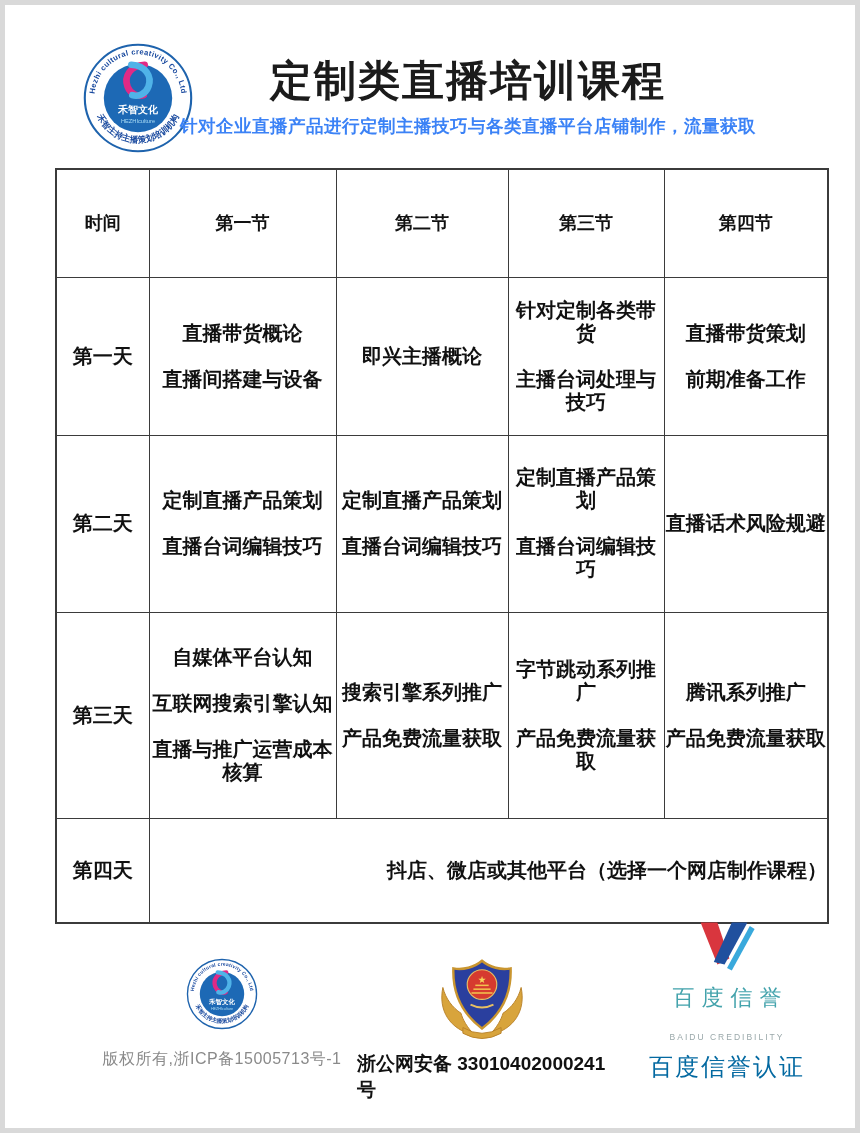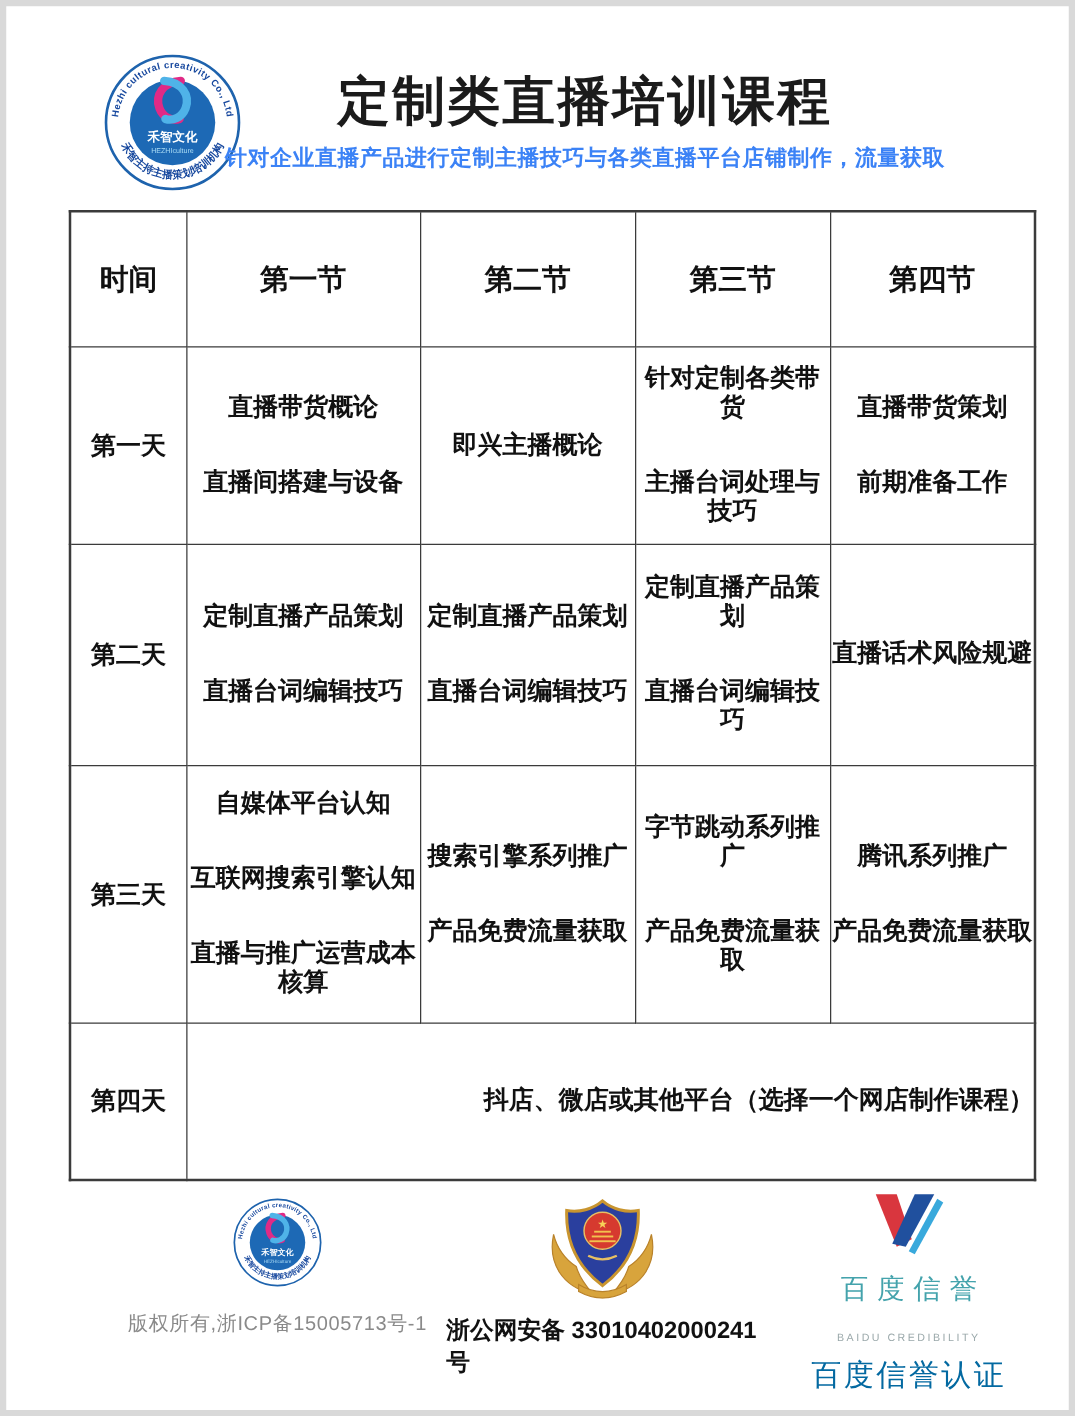--- a/index.html
+++ b/index.html
@@ -27,37 +27,37 @@
   .course-table {
     position:absolute; left:50px; top:163px;
     width:772px; border-collapse:collapse; table-layout:fixed;
     border:2px solid #3b3b3b;
   }
   .course-table th, .course-table td {
     border:1px solid #3b3b3b;
     text-align:center; vertical-align:middle;
     color:#111111; font-weight:bold;
   }
-  .course-table th { font-size:23px; }
+  .course-table th { font-size:18px; }
   .course-table thead tr { height:108px; }
   .course-table tbody tr:nth-child(1) { height:158px; }
   .course-table tbody tr:nth-child(2) { height:177px; }
   .course-table tbody tr:nth-child(3) { height:206px; }
-  .course-table tbody tr:nth-child(4) { height:126px; }
+  .course-table tbody tr:nth-child(4) { height:105px; }
   .time-cell { font-size:20px; }
   .cell-line { font-size:20px; font-weight:bold; line-height:1.15;text-align:center; }
-  .cell-line + .cell-line { margin-top:37px; }
+  .cell-line + .cell-line { margin-top:23px; }
   .span-cell { text-align:left !important; padding-left:13px; }
   .span-cell .cell-line { text-align:right; }
 
   
   .footer-block { position:absolute; display:flex; flex-direction:column; align-items:center; }
   .footer-left   { left:92px;  top:952px; width:250px; }
   .footer-center { left:352px; top:950px; width:250px; }
-  .footer-right  { left:638px; top:947px; width:168px; }
+  .footer-right  { left:638px; top:914px; width:168px; }
 
   .copyright-text { margin-top:18px; font-size:16px; color:#8a8a8a; letter-spacing:0.5px; }
   .police-badge { width:96px; height:84px; }
   .police-text { margin-top:12px; font-size:19px; font-weight:bold; color:#111111; }
 
   .baidu-v { width:60px; height:56px; }
   .baidu-cn { margin-top:8px; font-size:22px; color:#44a3ac; letter-spacing:7px; text-indent:7px; }
   .baidu-en { margin-top:19px; font-size:8.5px; color:#9aa8aa; letter-spacing:2px; }
   .baidu-caption { margin-top:9px; font-size:24px; font-weight:normal; color:#0369a1; letter-spacing:2px; }
 

